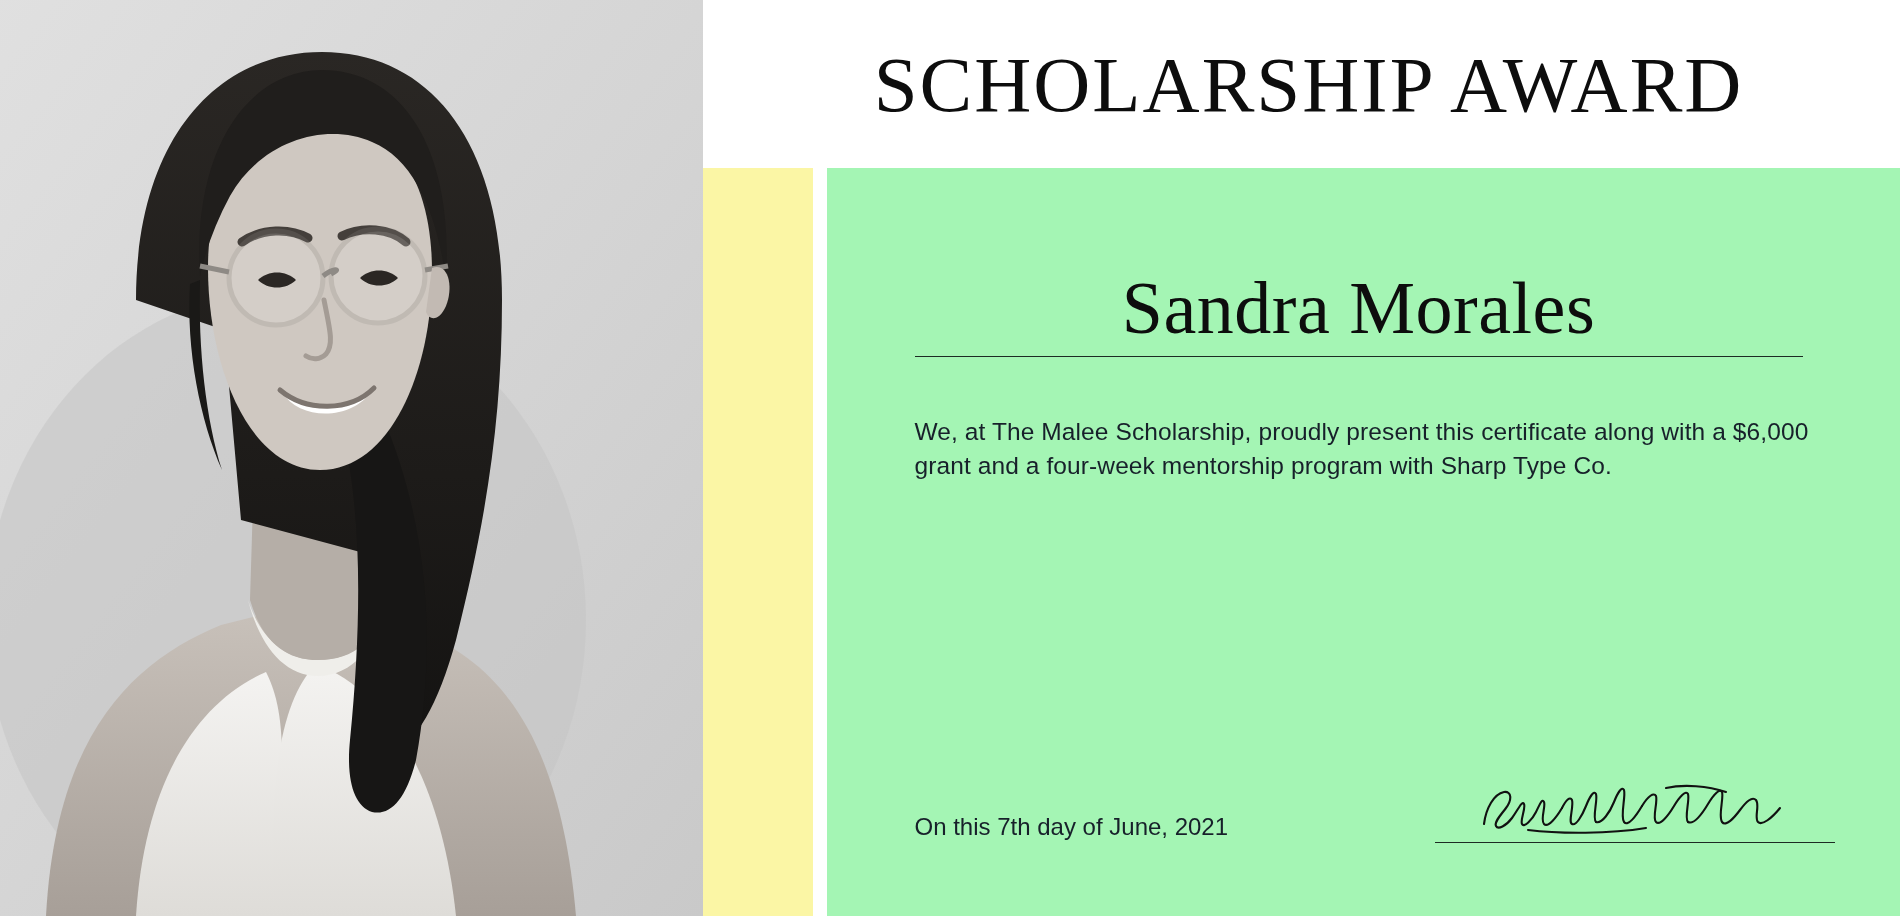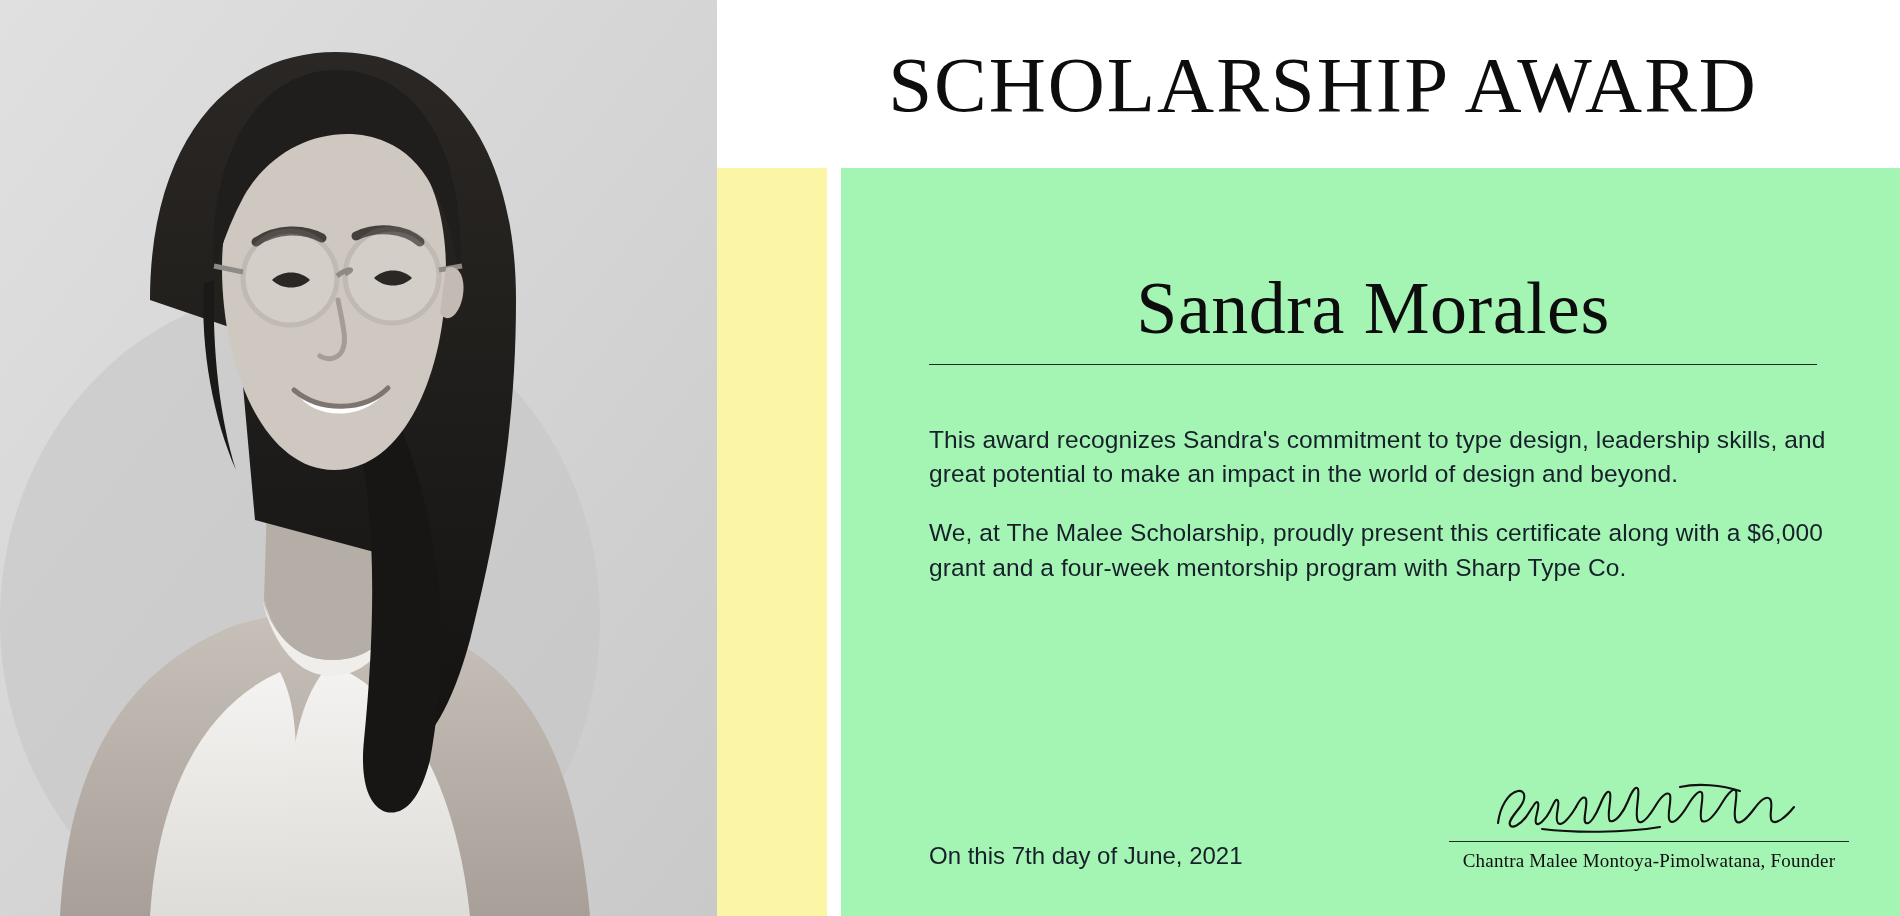--- a/index.html
+++ b/index.html
@@ -13,20 +13,21 @@
     font-family: "Liberation Sans", sans-serif;
     overflow: hidden;
   }
 
   .certificate {
     position: relative;
     width: 1900px;
     height: 916px;
     display: flex;
     background: #ffffff;
+    justify-content: center;
   }
 
   
   .photo-panel {
     position: relative;
     width: 717px;
     height: 916px;
     flex: 0 0 717px;
     background: #d8d8d8;
     overflow: hidden;
@@ -91,21 +92,21 @@
   }
 
   .awarded-line {
     font-size: 25px;
     color: #17202a;
     letter-spacing: 0.2px;
   }
 
   .recipient-block {
     margin-top: 30px;
-    padding-bottom: 16px;
+    padding-bottom: 8px;
     border-bottom: 1.6px solid #1c2b23;
     width: 888px;
     text-align: center;
   }
   .recipient-name {
     font-family: "Liberation Serif", serif;
     font-size: 74px;
     line-height: 1.05;
     color: #0d0d0d;
     letter-spacing: 0.5px;
@@ -121,21 +122,21 @@
     line-height: 1.42;
     color: #17202a;
     letter-spacing: 0.1px;
   }
   .paragraphs p:last-child { margin-bottom: 16px; }
 
   .footer-row {
     position: absolute;
     left: 88px;
     right: 80px;
-    bottom: 44px;
+    bottom: 73px;
     display: flex;
     align-items: flex-end;
     justify-content: space-between;
   }
   .date-line {
     font-size: 24px;
     color: #17202a;
     padding-bottom: 2px;
   }
   .signature-block {
@@ -244,40 +245,38 @@
       <div class="gap-strip"></div>
 
       <div class="green-panel">
 
 
         <div class="recipient-block">
           <div class="recipient-name">Sandra Morales</div>
         </div>
 
         <div class="paragraphs">
-          <p>This award recognizes Sandra's commitment to type design, leadership skills, and great potential to make an impact in the world of design and beyond.</p>
           <p>We, at The Malee Scholarship, proudly present this certificate along with a $6,000 grant and a four-week mentorship program with Sharp Type Co.</p>
         </div>
 
         <div class="footer-row">
           <div class="date-line">On this 7th day of June, 2021</div>
 
           <div class="signature-block">
             <svg class="signature-svg" viewBox="0 0 330 62">
               <g fill="none" stroke="#111111" stroke-width="2.1" stroke-linecap="round" stroke-linejoin="round">
                 <path d="M14 46 C16 30 24 16 34 14 C42 13 42 22 36 30 C30 38 24 44 26 48 C28 52 36 48 42 40 C48 32 52 22 54 26 C56 30 50 42 52 46 C54 50 62 42 66 34 C70 26 72 20 74 24 C76 28 70 42 74 46 C78 50 86 40 92 30"></path>
                 <path d="M92 30 C96 22 100 18 102 22 C104 28 98 44 102 46 C106 48 112 38 116 28 C120 18 124 12 126 16 C128 22 122 40 126 44"></path>
                 <path d="M126 44 C132 46 140 34 144 24 C148 14 152 8 154 12 C156 18 150 38 154 44 C158 49 166 38 172 28"></path>
                 <path d="M172 28 C178 18 184 14 186 18 C188 24 182 40 186 44 C190 48 198 38 204 28 C210 18 216 12 218 16 C220 22 214 40 218 44"></path>
                 <path d="M218 44 C224 47 232 36 238 26 C244 16 250 10 252 14 C254 20 248 38 252 44 C256 49 264 40 270 32 C276 24 282 18 286 22 C290 27 284 40 288 44 C292 48 302 40 310 30"></path>
                 <path d="M196 10 C214 6 238 8 256 14"></path>
                 <path d="M58 52 C90 56 140 56 176 50"></path>
               </g>
             </svg>
             <div class="signature-rule"></div>
-            <div class="signer-name">Chantra Malee Montoya-Pimolwatana, Founder</div>
           </div>
         </div>
 
       </div>
     </div>
   </div>
 </div>
 
 </body></html>

